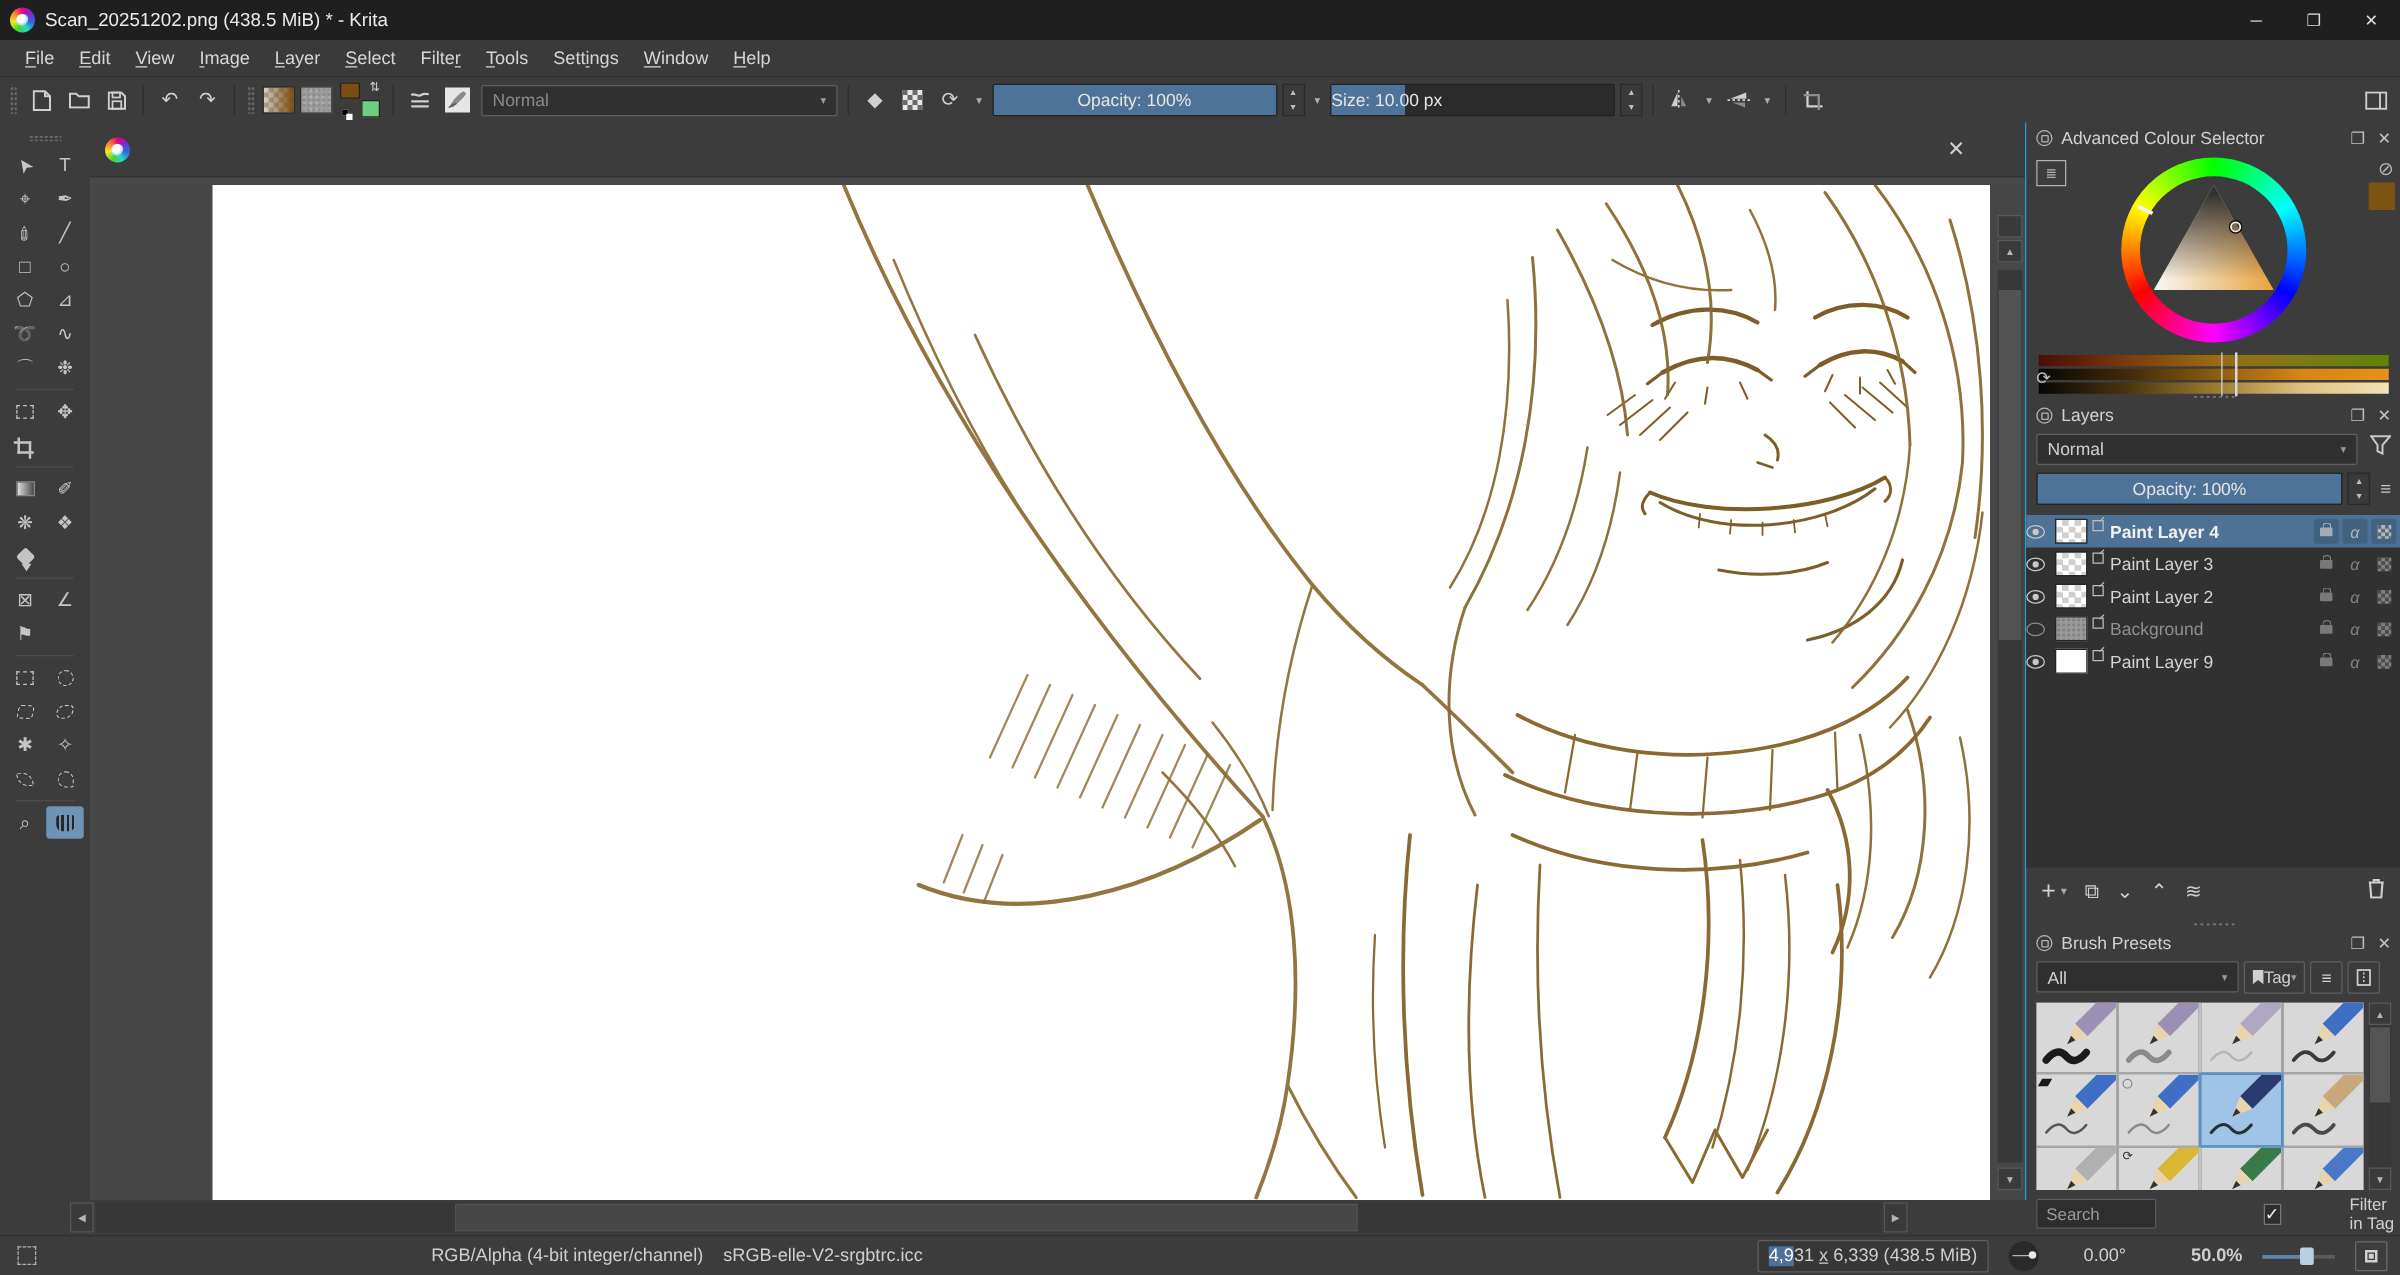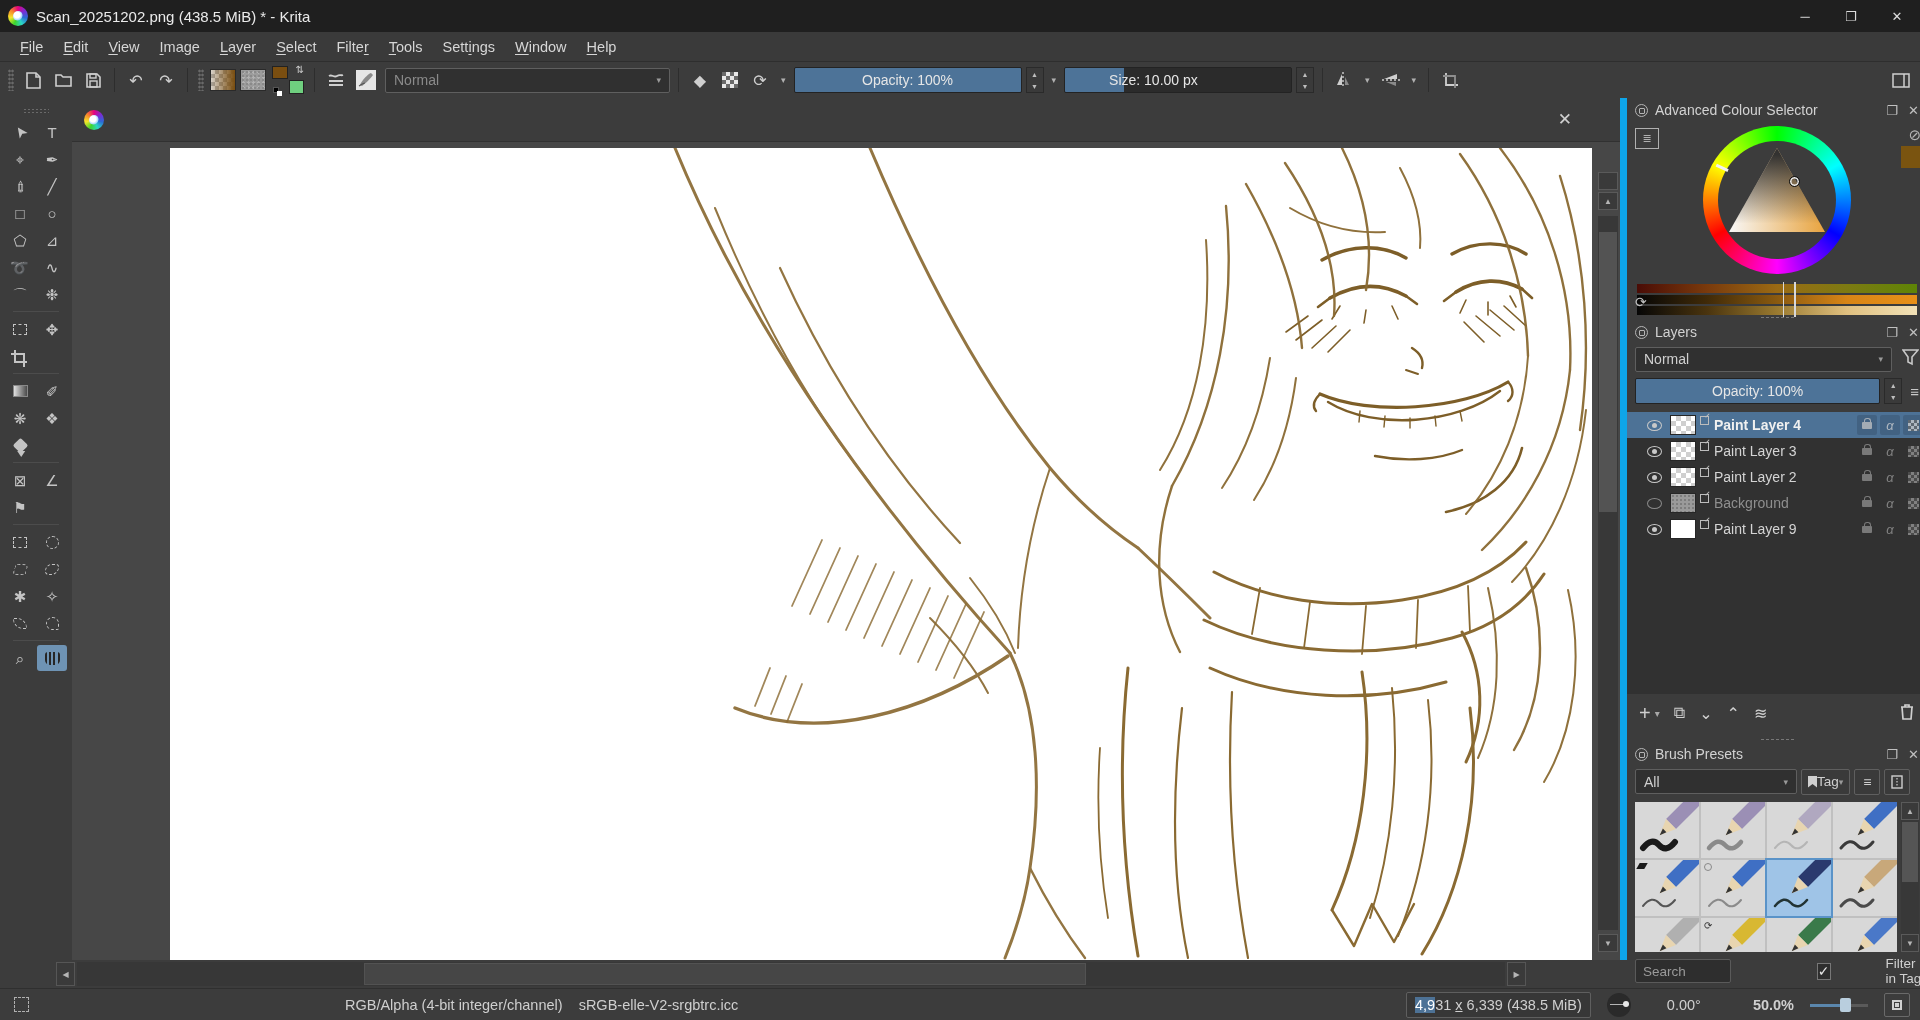--- a/index.html
+++ b/index.html
@@ -50,21 +50,21 @@
   .combo { height:25px; background:#303030; border:1px solid #5f5f5f; border-radius:2px;
            display:flex; align-items:center; padding:0 8px; font-size:14px; position:relative; }
   .combo .arrow { margin-left:auto; font-size:9px; color:#9a9a9a; }
   .combo.disabled { color:#8a8a8a; }
   .tb-combo-blend { width:285px; margin-left:2px; }
   .checker-icon { width:16px; height:16px; background:repeating-conic-gradient(#e8e8e8 0 25%, #6a6a6a 0 50%) 0 0/8px 8px; }
   .slider { position:relative; height:26px; background:#2b2b2b; border:1px solid #232323; border-radius:2px; overflow:hidden; }
   .slider .fill { position:absolute; left:0; top:0; bottom:0; background:#4d7398; }
   .slider .lab { position:absolute; inset:0; display:flex; align-items:center; justify-content:center;
                  font-size:14px; color:#e6e6e6; white-space:nowrap; }
-  .slider.size .lab { justify-content:flex-start; padding-left:44px; }
+  .slider.size .lab { justify-content:flex-start; }
   .spin { display:flex; flex-direction:column; width:18px; height:26px; background:#3a3a3a; border:1px solid #2a2a2a; }
   .spin span { flex:1; display:flex; align-items:center; justify-content:center; font-size:7px; color:#bdbdbd; }
   .dd { font-size:9px; color:#b0b0b0; padding:0 4px; }
 
   
   .main { position:absolute; left:0; top:98px; width:1920px; height:862px; }
 
   
   .toolbox { position:absolute; left:0; top:0; width:72px; height:862px; background:#3c3c3c; padding-top:10px; }
   .toolbox .tb-grip2 { width:26px; height:5px; margin:0 auto 6px auto;
@@ -103,21 +103,21 @@
   .tabbar .tab-close { position:absolute; right:48px; font-size:17px; color:#cfcfcf; }
   .viewport { position:absolute; left:0; top:44px; width:1548px; height:818px; background:#474747; overflow:hidden; }
   .page { position:absolute; left:98px; top:6px; width:1422px; height:812px; background:#ffffff; }
   .vscroll { position:absolute; right:2px; top:30px; bottom:8px; width:20px; }
   .vs-box { position:absolute; left:0; width:20px; height:18px; background:#3a3a3a; border:1px solid #5a5a5a;
             display:flex; align-items:center; justify-content:center; font-size:8px; color:#b5b5b5; }
   .vs-track { position:absolute; left:0; top:44px; bottom:22px; width:20px; background:#383838; }
   .vs-thumb { position:absolute; left:1px; top:60px; width:18px; height:280px; background:#535353; }
 
   
-  .rightpanel { position:absolute; left:1620px; top:0; width:300px; height:862px; background:#3c3c3c; border-left:7px solid #0ea5e9; }
+  .rightpanel { position:absolute; left:1620px; top:0; width:300px; height:862px; background:#3c3c3c; border-left:1px solid #0ea5e9; }
   .docker-head { height:24px; display:flex; align-items:center; padding:0 8px; gap:7px; }
   .lockcirc { width:13px; height:13px; border:1.5px solid #b5b5b5; border-radius:50%; position:relative; }
   .lockcirc::after { content:""; position:absolute; left:3px; top:3px; width:4px; height:4px; border:1.5px solid #b5b5b5; border-radius:1px; }
   .docker-head .dtitle { font-size:14px; color:#d2d2d2; }
   .docker-head .dctl { margin-left:auto; display:flex; gap:10px; font-size:13px; color:#c0c0c0; }
   .gripdots { height:6px; display:flex; align-items:center; justify-content:center; }
   .gripdots i { width:34px; height:3px;
        background-image:radial-gradient(#777 1px, transparent 1.2px); background-size:5px 3px; }
 
   
@@ -148,21 +148,21 @@
 
   
   .layersd { position:absolute; left:0; top:222px; width:300px; height:422px; }
   .ld-row1 { position:absolute; left:8px; top:26px; width:284px; height:26px; display:flex; align-items:center; gap:8px; }
   .ld-combo { flex:1; }
   .funnel { margin-left:2px; }
   .ld-row2 { position:absolute; left:8px; top:58px; width:284px; height:26px; display:flex; align-items:center; gap:4px; }
   .ld-row2 .slider { flex:1; }
   .hamb { font-size:15px; color:#c8c8c8; padding-left:4px; }
   .layerlist { position:absolute; left:0; top:92px; width:300px; height:282px; background:#313131; }
-  .layer-row { height:26px; display:flex; align-items:center; position:relative; padding-left:20px; }
+  .layer-row { height:26px; display:flex; align-items:center; position:relative; padding-left:0; }
   .layer-row.sel { background:#4d7296; }
   .eye { width:15px; height:11px; border:1.6px solid #c8c8c8; border-radius:50%; position:relative; margin-right:8px; flex:none; }
   .eye.open::after { content:""; position:absolute; left:3.5px; top:2px; width:5px; height:5px; background:#c8c8c8; border-radius:50%; }
   .eye.closed { border-color:#8a8a8a; }
   .lthumb { width:26px; height:20px; margin-right:4px; flex:none; border:1px solid #262626;
             background:repeating-conic-gradient(#cfcfcf 0 25%, #fff 0 50%) 0 0/10px 10px; }
   .lthumb.noise { background:#9a9a9a;
             background-image:radial-gradient(#7d7d7d 1px, transparent 1.2px); background-size:4px 4px; }
   .lthumb.white { background:#fff; }
   .lbadge { width:10px; height:10px; margin:-10px 4px 0 0; flex:none; position:relative; }

